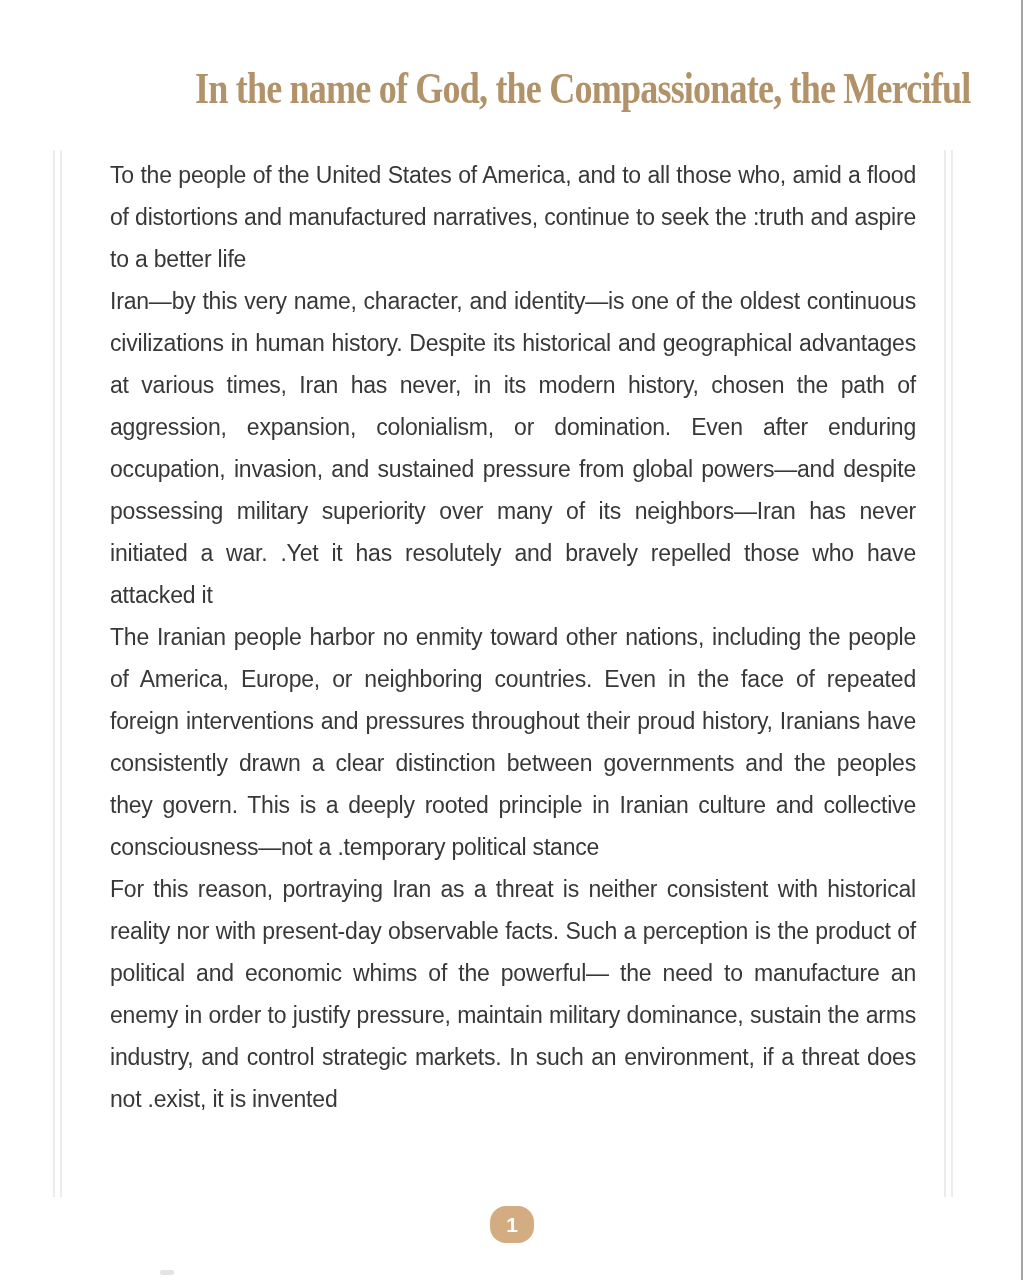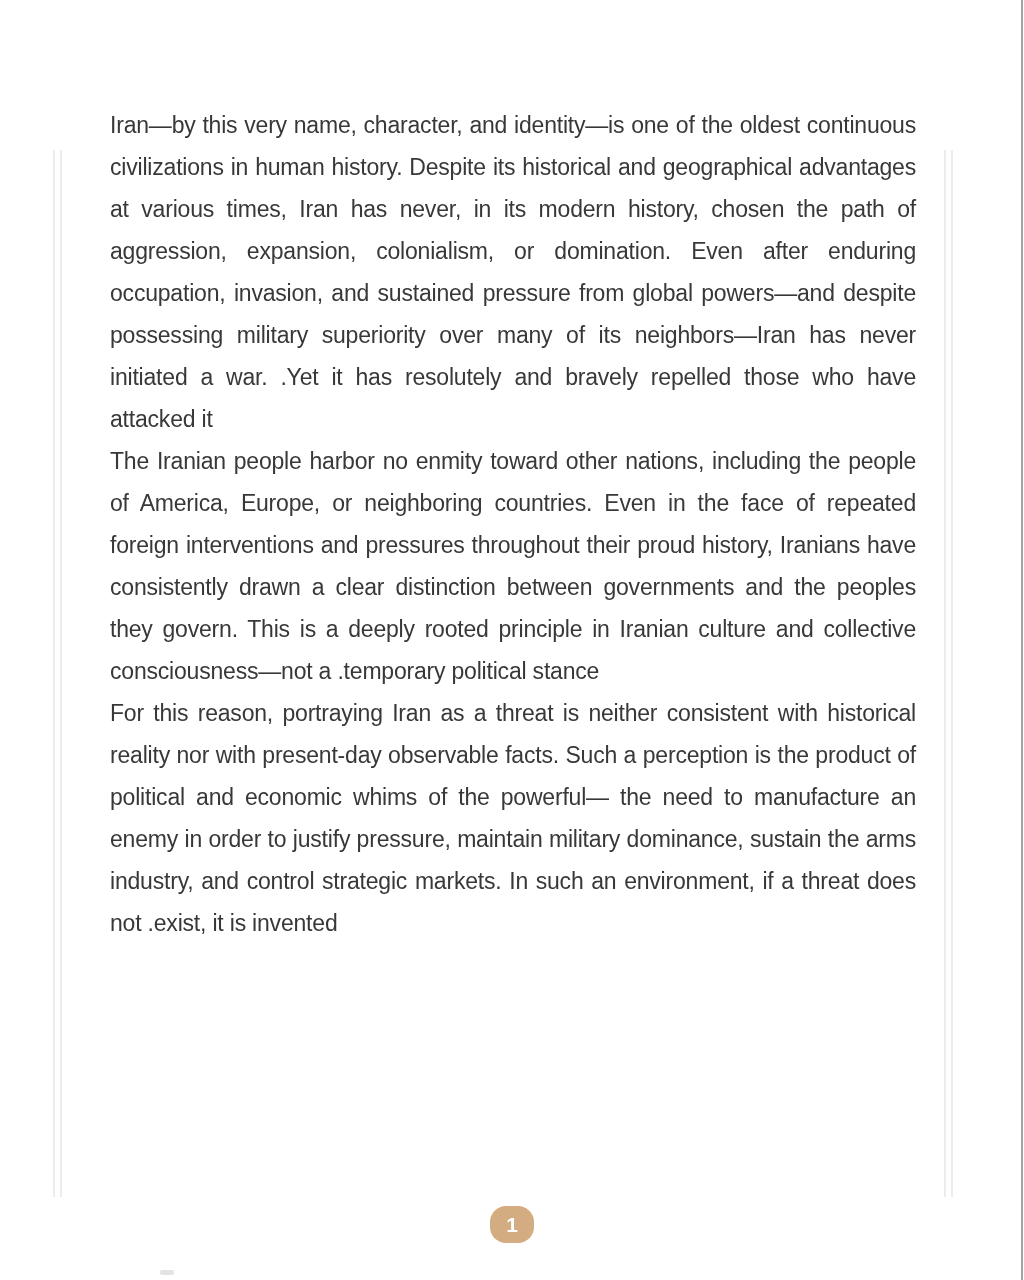--- a/index.html
+++ b/index.html
@@ -94,22 +94,26 @@
 
 <div class="page">
 
   <div class="edge-line l1"></div>
   <div class="edge-line l2"></div>
   <div class="edge-line r1"></div>
   <div class="edge-line r2"></div>
   <div class="viewport-border"></div>
 
   <div class="content">
+    <h1 class="title">
+      <span class="squeeze">In the name of God, the Compassionate, the Merciful</span>
+    </h1>
 
     <div class="body-text">
+      <p>To the people of the United States of America, and to all those who, amid a flood of distortions and manufactured narratives, continue to seek the :truth and aspire to a better life</p>
       <p>Iran—by this very name, character, and identity—is one of the oldest continuous civilizations in human history. Despite its historical and geographical advantages at various times, Iran has never, in its modern history, chosen the path of aggression, expansion, colonialism, or domination. Even after enduring occupation, invasion, and sustained pressure from global powers—and despite possessing military superiority over many of its neighbors—Iran has never initiated a war. .Yet it has resolutely and bravely repelled those who have attacked it</p>
       <p>The Iranian people harbor no enmity toward other nations, including the people of America, Europe, or neighboring countries. Even in the face of repeated foreign interventions and pressures throughout their proud history, Iranians have consistently drawn a clear distinction between governments and the peoples they govern. This is a deeply rooted principle in Iranian culture and collective consciousness—not a .temporary political stance</p>
       <p>For this reason, portraying Iran as a threat is neither consistent with historical reality nor with present-day observable facts. Such a perception is the product of political and economic whims of the powerful— the need to manufacture an enemy in order to justify pressure, maintain military dominance, sustain the arms industry, and control strategic markets. In such an environment, if a threat does not .exist, it is invented</p>
     </div>
   </div>
 
   <div class="page-badge">
     <span>1</span>
   </div>
 

